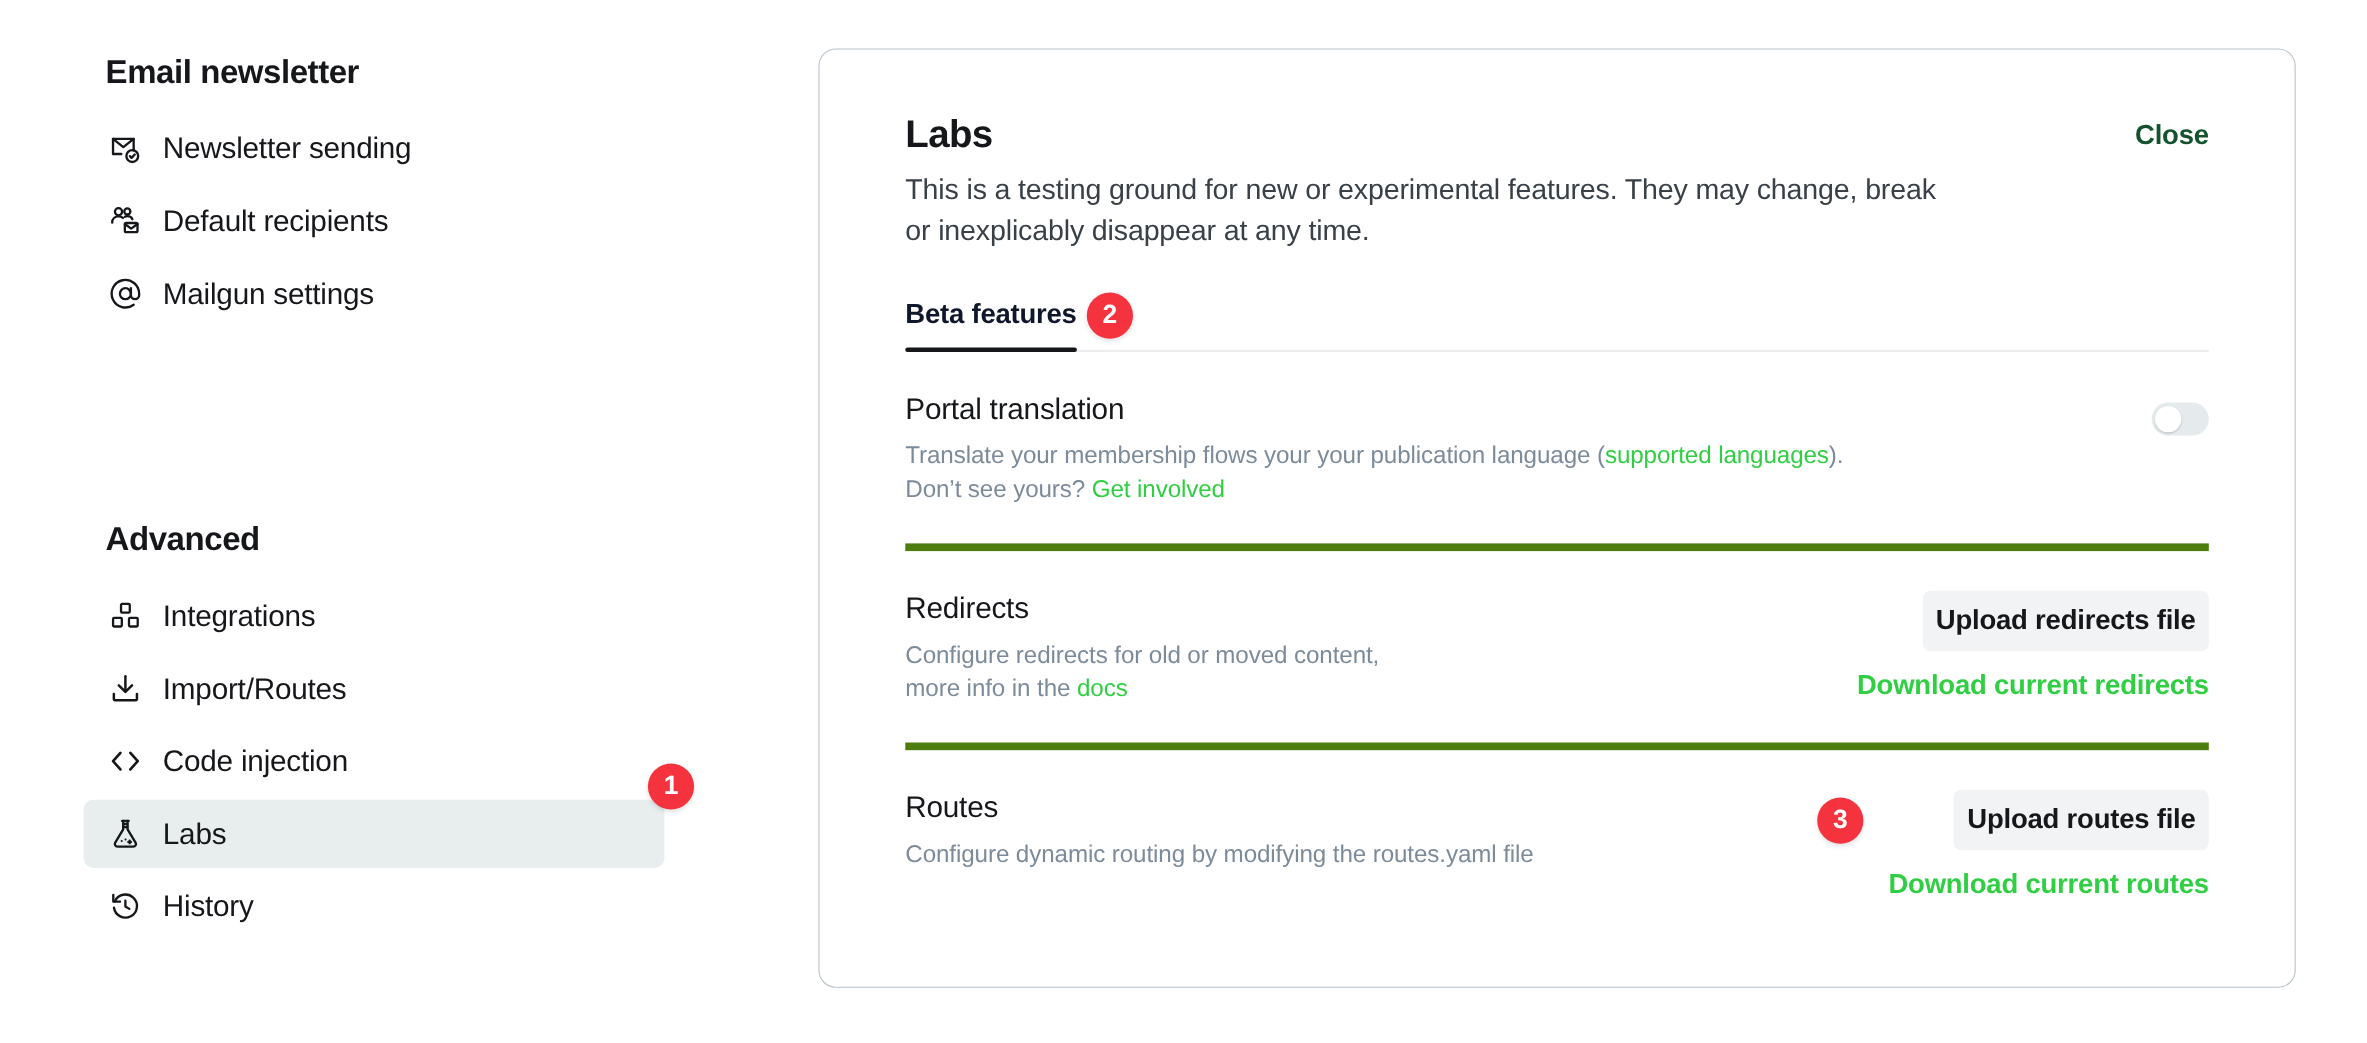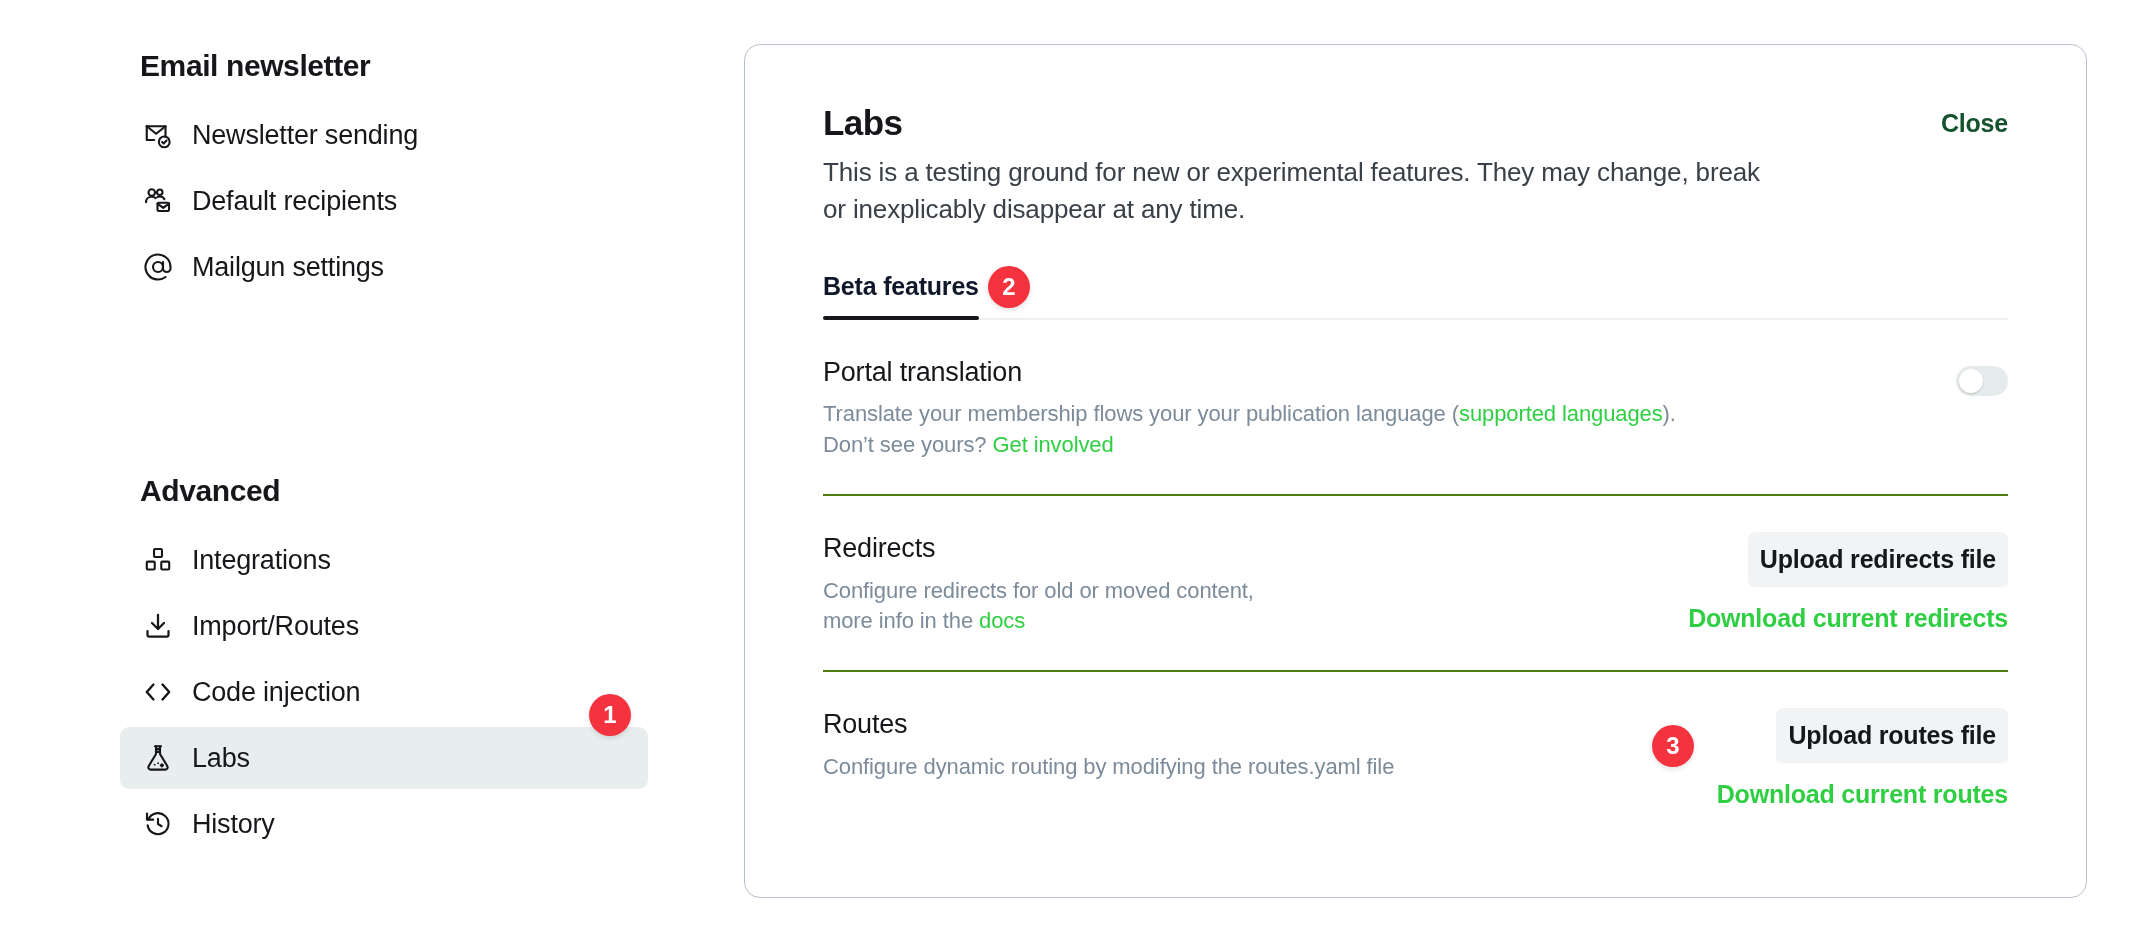--- a/index.html
+++ b/index.html
@@ -7,21 +7,21 @@
     width: 2152px; height: 948px;
     background: #ffffff;
     font-family: "Liberation Sans", sans-serif;
     -webkit-font-smoothing: antialiased;
   }
   #root { position: relative; width: 2152px; height: 948px; overflow: hidden; }
 
   
   .sidebar { position: absolute; left: 0; top: 0; width: 700px; height: 948px; }
 
-  .side-group { position: absolute; left: 0; width: 700px; padding-left: 44px; }
+  .side-group { position: absolute; left: 0; width: 700px; }
   .group-email { top: 48px; }
   .group-advanced { top: 473px; }
 
   .group-title {
     font-size: 30px; font-weight: bold; color: #15171a;
     letter-spacing: -0.4px; margin-left: 96px; margin-bottom: 20px;
     line-height: 1.2;
   }
 
   .nav-item {
@@ -101,21 +101,21 @@
   .tab.active::after {
     content: ""; position: absolute; left: 0; right: 0; bottom: -2px;
     height: 4px; background: #15171a; border-radius: 2px;
   }
   .tab-rule { height: 2px; background: #eceef0; width: 100%; }
 
   
   .feature {
     display: flex; align-items: flex-start; justify-content: space-between;
     padding: 36px 0 34px 0;
-    border-bottom: 2px solid #4d7c0f;
+    border-bottom: 7px solid #4d7c0f;
     position: relative;
   }
   .feature:last-child { border-bottom: none; }
   .f-left { max-width: 880px; }
   .f-title {
     font-size: 27px; color: #15171a; letter-spacing: -0.2px;
     line-height: 1.2; margin-bottom: 11px;
   }
   .f-desc {
     font-size: 22px; color: #7c8b9a; line-height: 1.38; letter-spacing: -0.1px;

